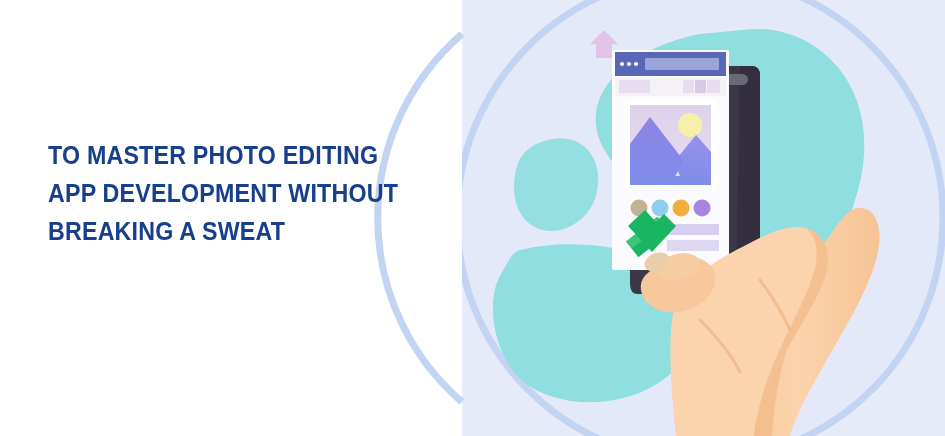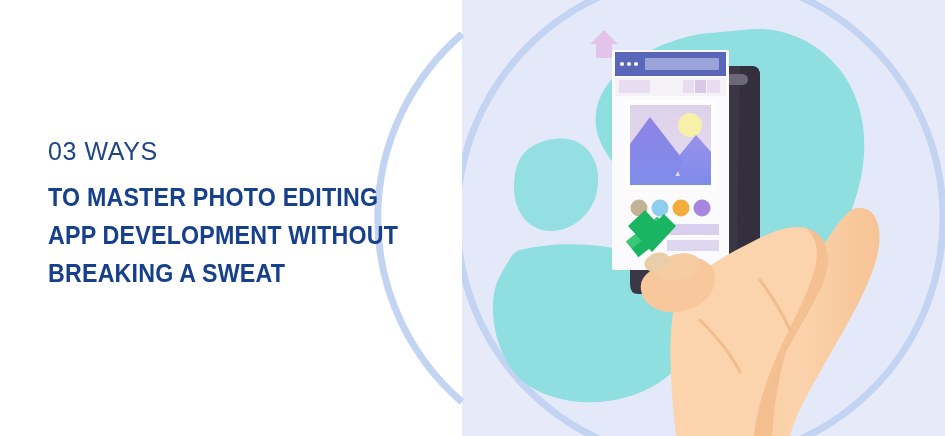--- a/index.html
+++ b/index.html
@@ -224,21 +224,20 @@
                    C 764 386, 756 414, 754 436
                    L 772 436
                    C 774 408, 778 378, 786 352 Z" fill="#eeb07c" opacity="0.55"></path>
         </g>
 
       </g>
     </svg>
   </div>
 
   <div id="text-block">
-    <div id="eyebrow">03 WAYS</div>
     <div id="headline">
       <span class="hl-line">TO MASTER PHOTO EDITING</span>
       <span class="hl-line">APP DEVELOPMENT WITHOUT</span>
       <span class="hl-line">BREAKING A SWEAT</span>
     </div>
   </div>
 
 </div>
 
 </body></html>

